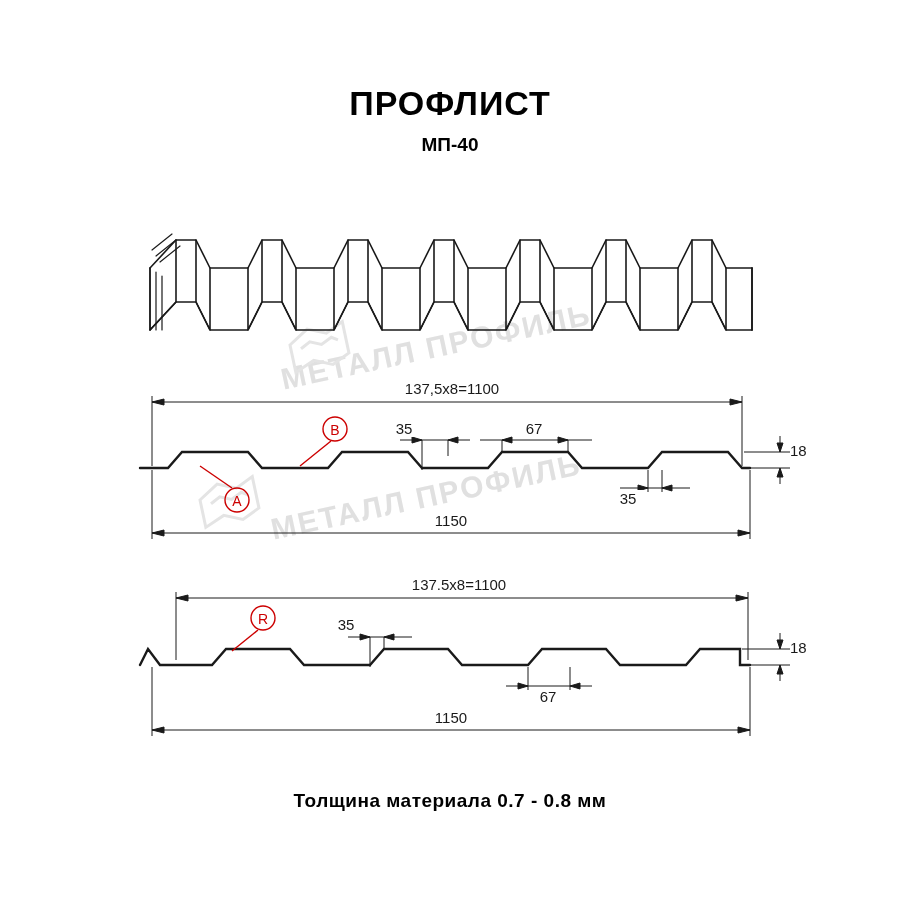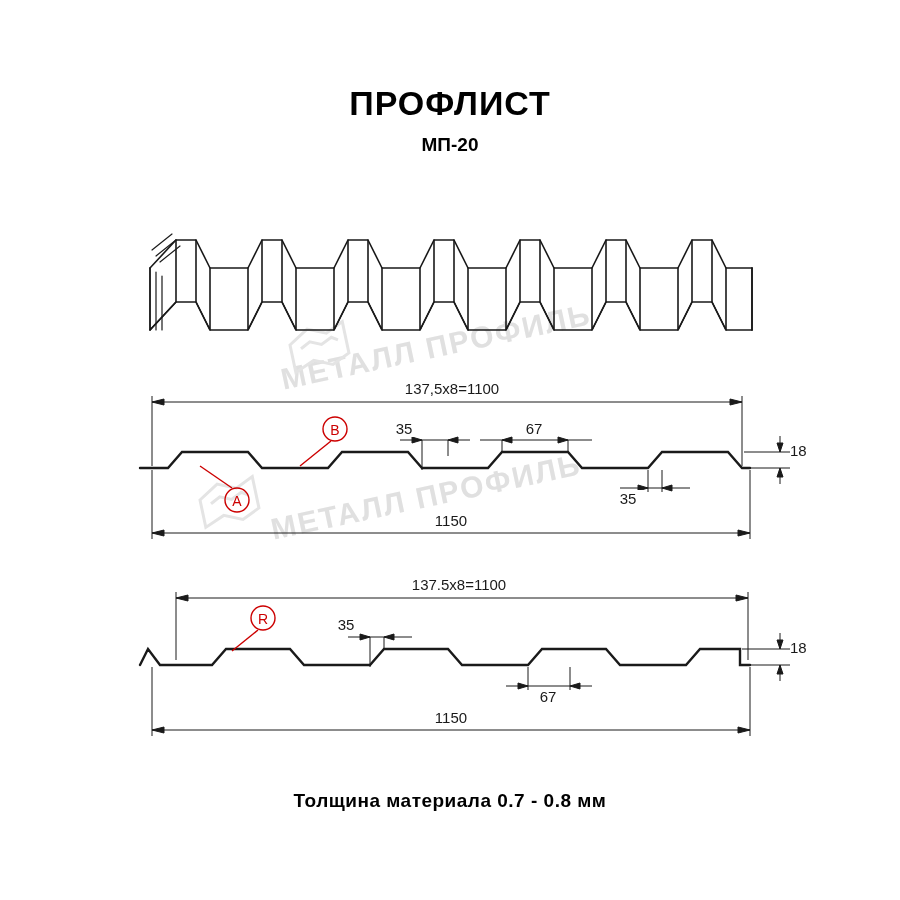--- a/index.html
+++ b/index.html
@@ -272,14 +272,14 @@
 
     <g>
       <circle cx="263" cy="618" r="12" fill="none" stroke="#cc0000" stroke-width="1.4"></circle>
       <text x="263" y="624" text-anchor="middle" font-size="14" fill="#cc0000">R</text>
       <path d="M258,630 L232,651" stroke="#cc0000" stroke-width="1.4" fill="none"></path>
     </g>
   </g>
 </svg>
 
 <div class="title">ПРОФЛИСТ</div>
-<div class="subtitle">МП-20</div>
+<div class="subtitle">МП-40</div>
 <div class="footer">Толщина материала 0.7 - 0.8 мм</div>
 
 </body></html>

